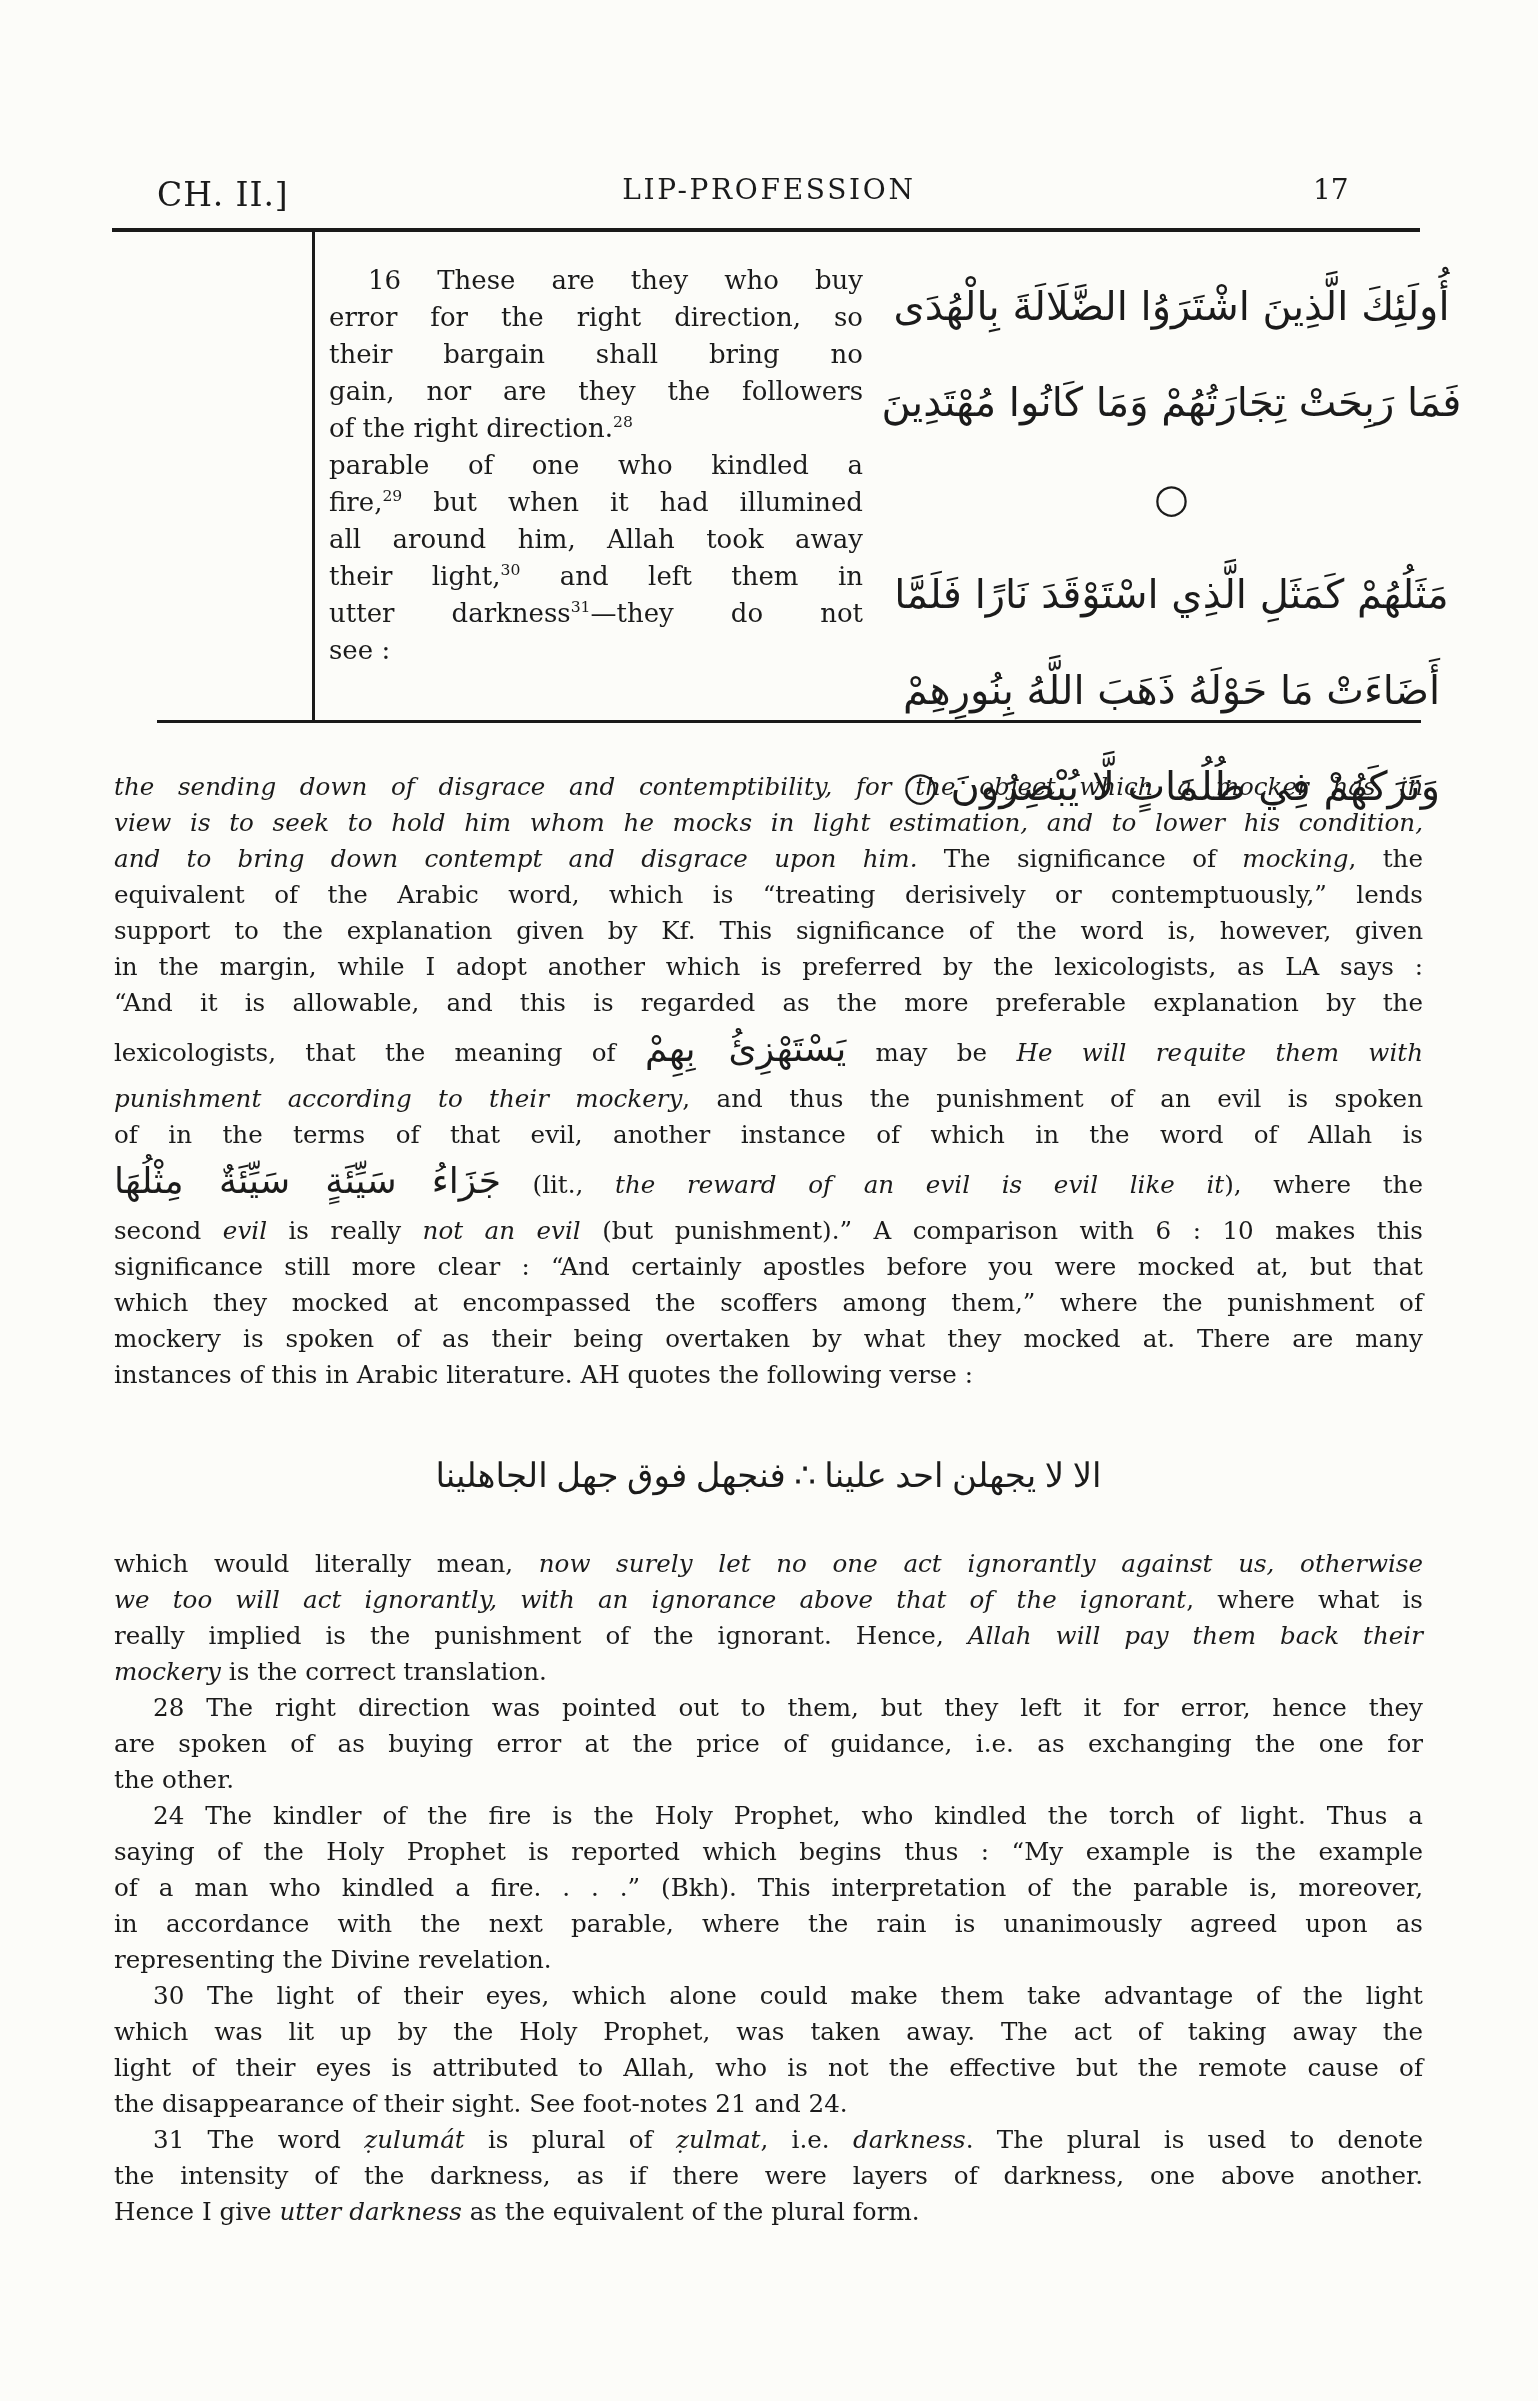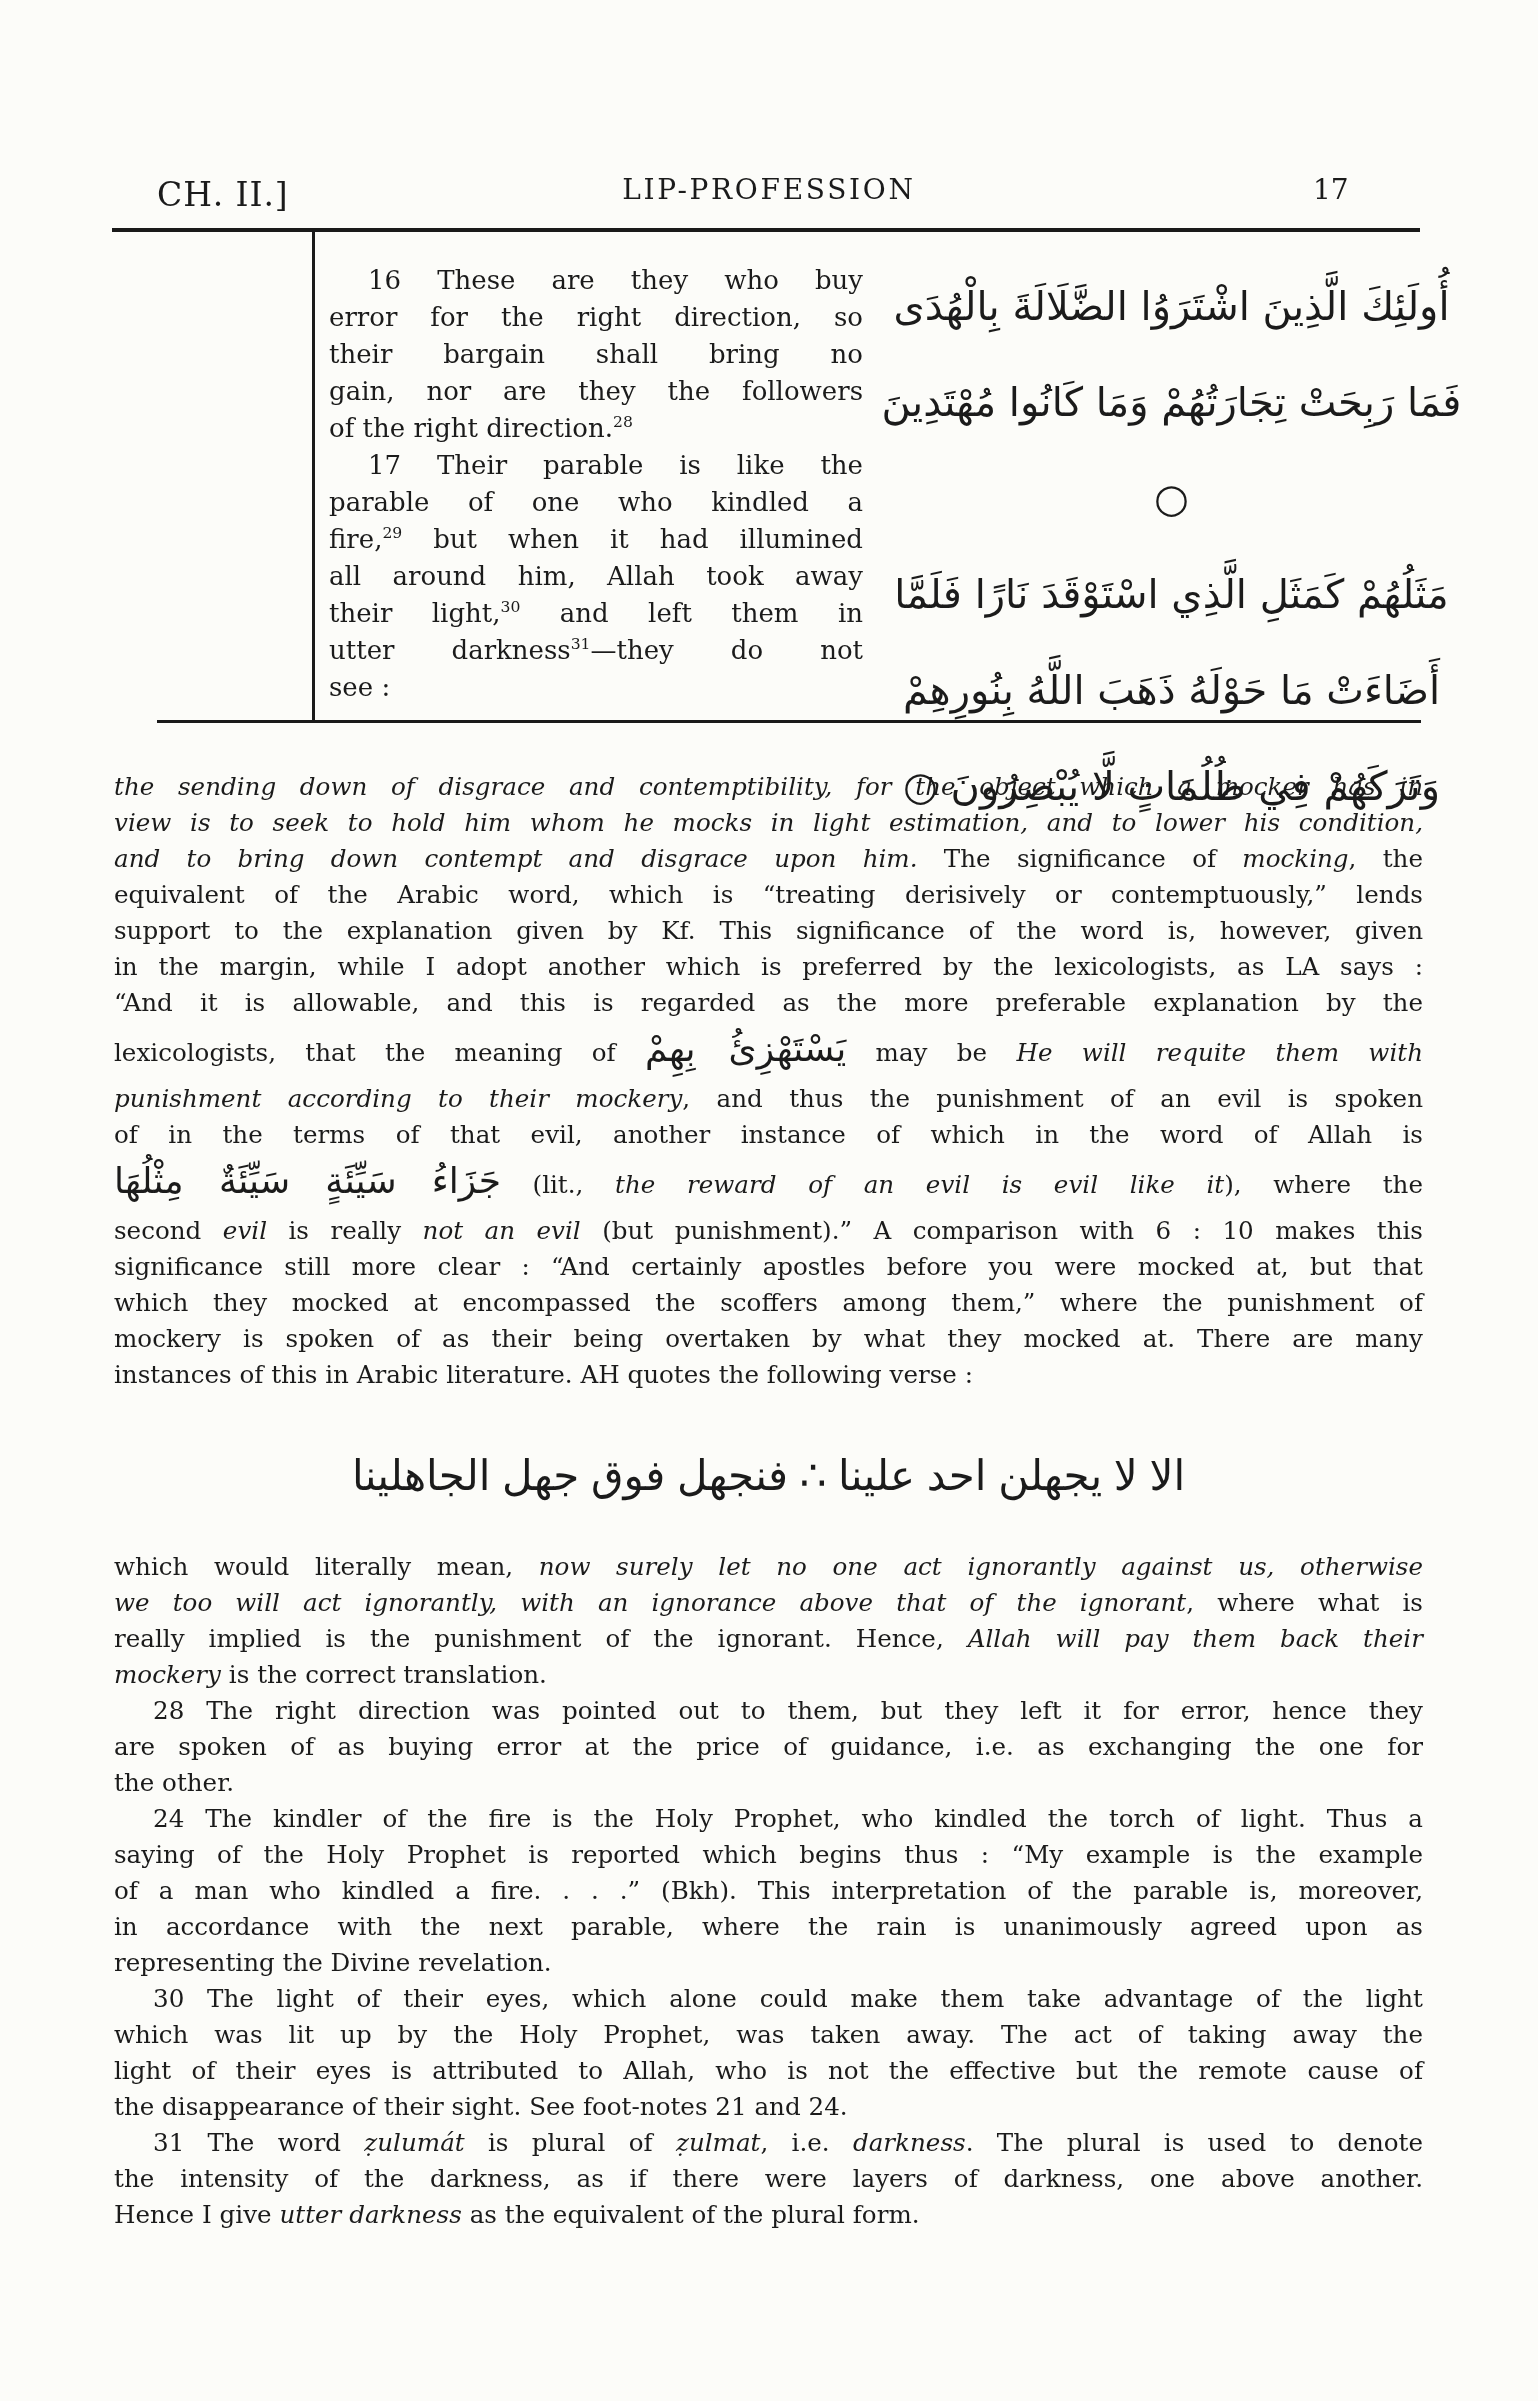--- a/index.html
+++ b/index.html
@@ -44,21 +44,21 @@
   }
   
   .j      { text-align: justify; text-align-last: justify; }
   .left   { text-align: left; }
   .center { text-align: center; }
   .indent { text-indent: 39px; }
   .tall   { line-height: 56px; }
   .poem   { line-height: 134px; margin-top: 16px; }
   .i      { font-style: italic; }
   .ar     { font-family: "DejaVu Sans", sans-serif; font-size: 36px; }
-  .poem-ar{ font-family: Liberation Sans, sans-serif; font-size: 42px; }
+  .poem-ar{ font-family: Liberation Serif, serif; font-size: 34px; }
   .sup    { font-size: 0.6em; vertical-align: super; line-height: 0; }
 </style>
 </head>
 <body>
 
 <div class="page">
 
   <div class="header">
     <span class="h-left">CH. II.]</span>
     <span class="h-title">LIP-PROFESSION</span>
@@ -67,21 +67,20 @@
 
   <div class="rule top-rule"></div>
 
   <div class="verse-section">
     <div class="english-col">
         <div class="line j indent"><span>16 These are they who buy</span></div>
         <div class="line j"><span>error for the right direction, so</span></div>
         <div class="line j"><span>their bargain shall bring no</span></div>
         <div class="line j"><span>gain, nor are they the followers</span></div>
         <div class="line left"><span>of the right direction.</span><span class="sup">28</span></div>
-        <div class="line j indent"><span>17 Their parable is like the</span></div>
         <div class="line j"><span>parable of one who kindled a</span></div>
         <div class="line j"><span>fire,</span><span class="sup">29</span><span> but when it had illumined</span></div>
         <div class="line j"><span>all around him, Allah took away</span></div>
         <div class="line j"><span>their light,</span><span class="sup">30</span><span> and left them in</span></div>
         <div class="line j"><span>utter darkness</span><span class="sup">31</span><span>—they do not</span></div>
         <div class="line left"><span>see :</span></div>
       </div>
     <div class="arabic-col">
         <div class="line center"><span class="ar-big">أُولَئِكَ الَّذِينَ اشْتَرَوُا الضَّلَالَةَ بِالْهُدَى</span></div>
         <div class="line center"><span class="ar-big">فَمَا رَبِحَتْ تِجَارَتُهُمْ وَمَا كَانُوا مُهْتَدِينَ ○</span></div>

